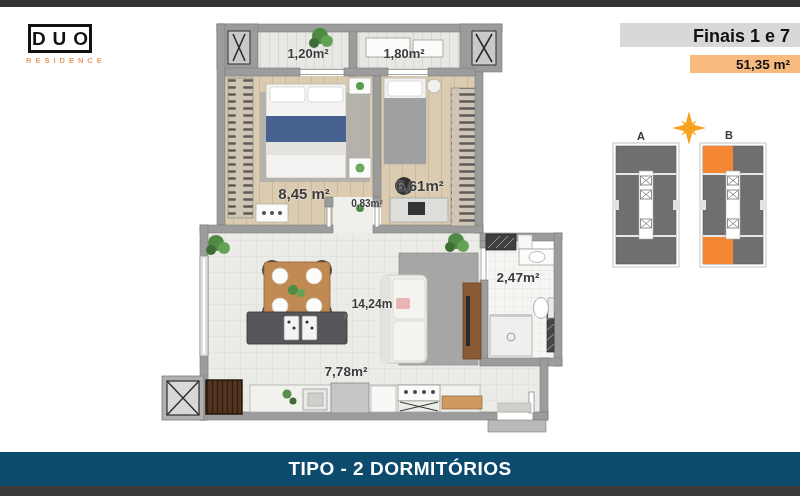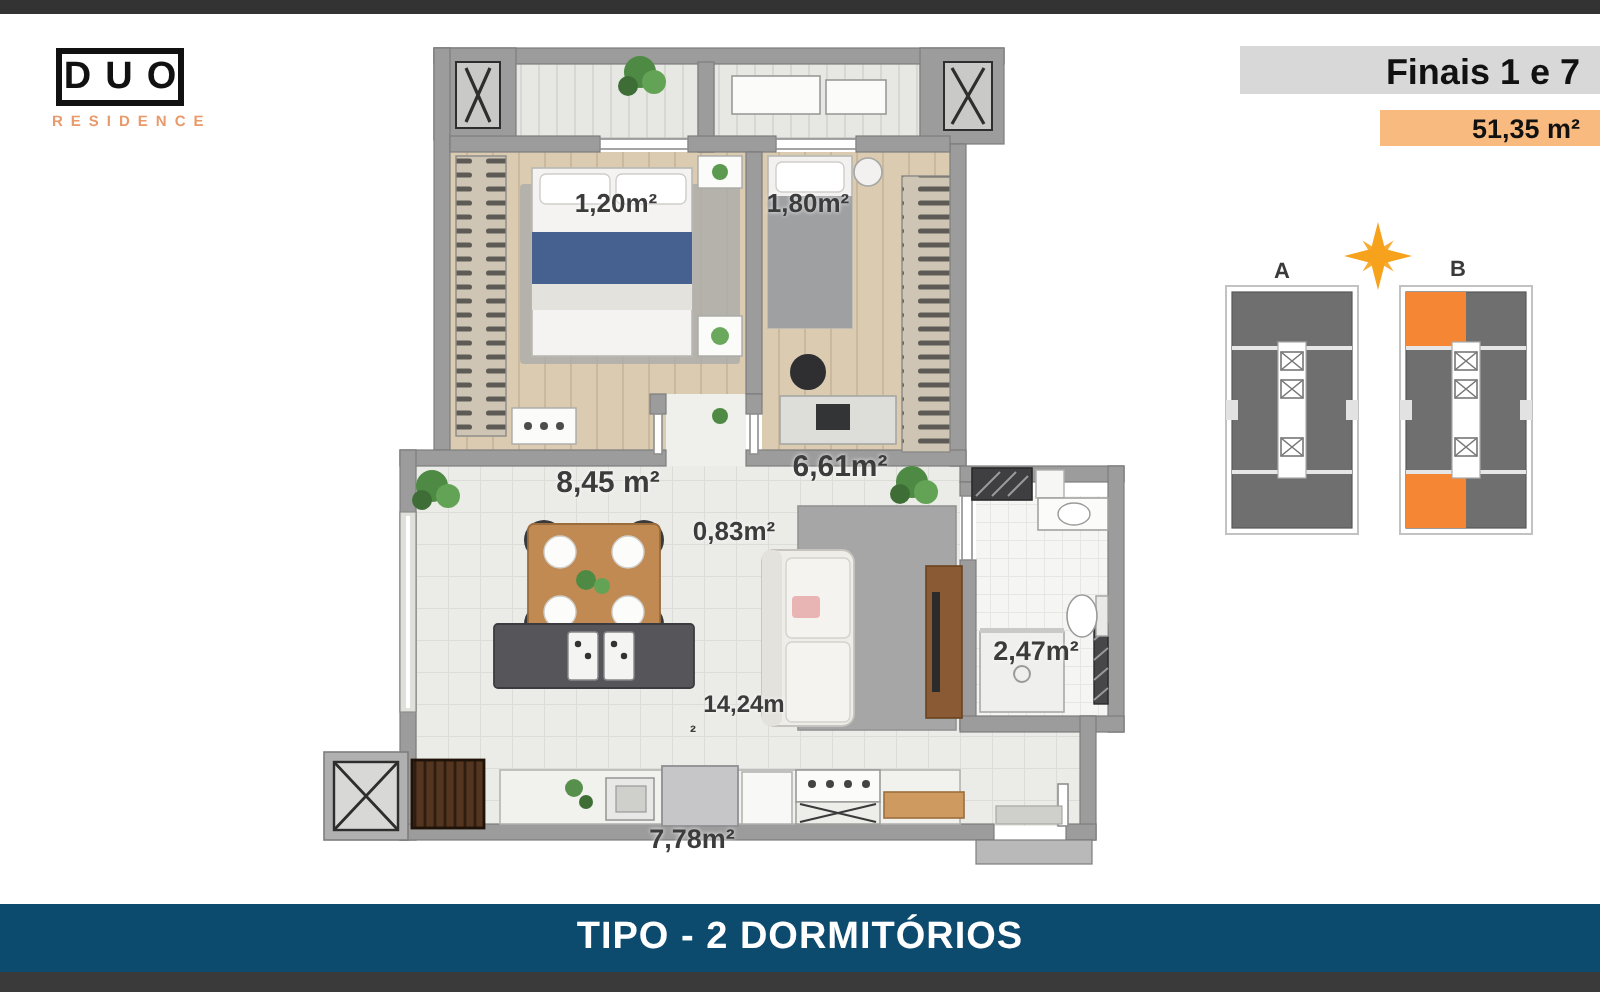--- a/index.html
+++ b/index.html
@@ -27,26 +27,26 @@
   #finais-bar span{font-weight:bold;font-size:18px;color:#111;padding-right:10px;}
   #area-chip{left:690px;top:55px;width:110px;height:18px;background:#F9BA80;
              display:flex;align-items:center;justify-content:flex-end;}
   #area-chip span{font-weight:bold;font-size:13.5px;color:#111;padding-right:10px;}
 
   
   .tower-label{width:30px;text-align:center;font-size:11px;font-weight:600;color:#3A3A3A;}
 
   
   .room-label{width:84px;text-align:center;color:#3C3C3C;font-weight:700;
-              text-shadow:0 0 2px rgba(255,255,255,.9);pointer-events:none;margin-top:48px;}
+              text-shadow:0 0 2px rgba(255,255,255,.9);pointer-events:none;}
   #lbl-balcony-1{left:266px;top:46px;font-size:13px;}
   #lbl-balcony-2{left:362px;top:46px;font-size:13px;}
   #lbl-bedroom-1{left:262px;top:185px;font-size:15px;}
   #lbl-bedroom-2{left:378px;top:177px;font-size:15px;}
-  #lbl-hall{left:325px;top:210px;font-size:13px;}
+  #lbl-hall{left:325px;top:198px;font-size:10px;}
   #lbl-living{left:330px;top:297px;font-size:12px;}
   #lbl-living-sup{left:345px;top:313px;font-size:9px;width:20px;text-align:left;}
   #lbl-bathroom{left:476px;top:270px;font-size:13.5px;}
   #lbl-kitchen{left:304px;top:364px;font-size:13.5px;}
 
   svg{position:absolute;left:0;top:0;}
 </style>
 </head>
 <body>
 

